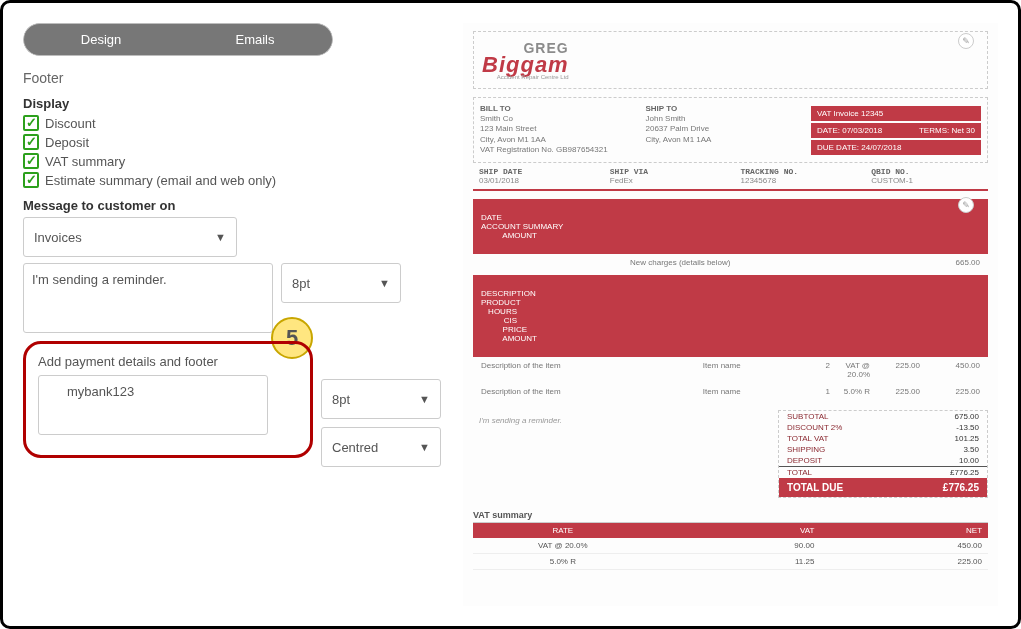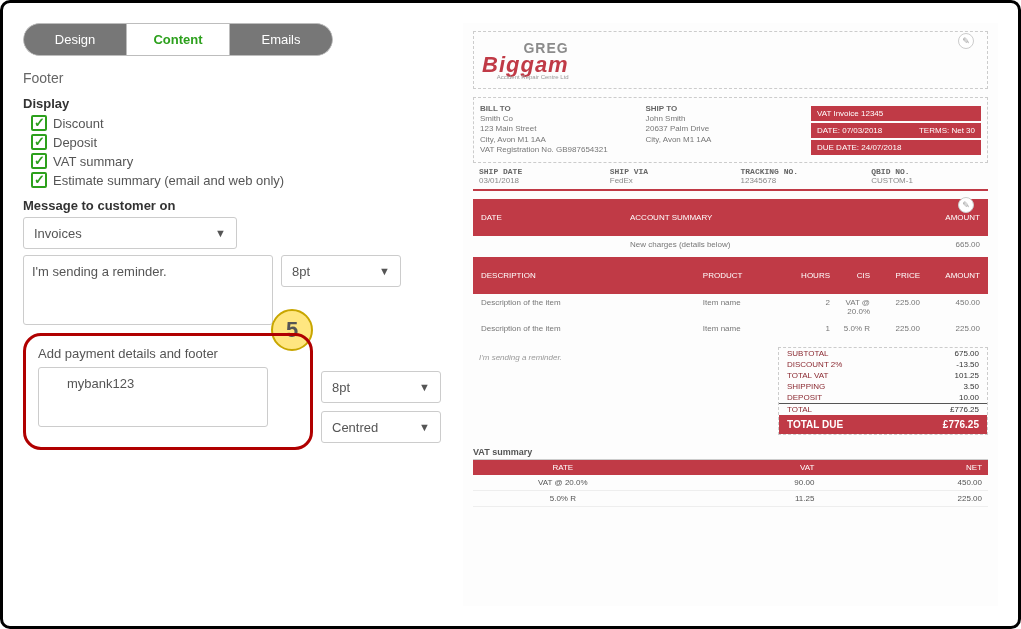--- a/index.html
+++ b/index.html
@@ -13,26 +13,26 @@
   .tab-bar { display: flex; border-radius: 18px; overflow: hidden; width: 310px; margin-bottom: 14px; }
   .tab-bar .tab { flex: 1; text-align: center; padding: 8px 0; font-size: 13px; cursor: pointer; border: 1px solid #bdbdbd; }
   .tab-bar .tab.design { background: #777; color: #fff; border-radius: 18px 0 0 18px; border-right:none; }
   .tab-bar .tab.content { background: #fff; color: #2ca01c; font-weight: bold; }
   .tab-bar .tab.emails { background: #777; color: #fff; border-radius: 0 18px 18px 0; border-left:none;}
 
   .section-label { font-size: 14px; color: #666; margin: 8px 0 6px; }
 
   .bold-label { font-size: 13px; font-weight: bold; color: #333; margin: 10px 0 4px; }
 
-  .check-row { display: flex; align-items: center; gap: 6px; margin: 3px 8px; font-size: 13px; color: #555; }
+  .check-row { display: flex; align-items: center; gap: 6px; margin: 3px 0; font-size: 13px; color: #555; }
   .checkbox { width:16px; height:16px; border:2px solid #2ca01c; border-radius:2px; position:relative; }
   .checkbox::after{content:"✓"; position:absolute; left:1px; top:-2px; color:#2ca01c; font-size:13px; font-weight:bold;}
 
   .row { display:flex; gap:8px; align-items:flex-start; margin-top:6px;}
-  .select { border:1px solid #ccc; border-radius:3px; height:32px; padding:0 10px; font-size:13px; color:#555; display:flex; align-items:center; justify-content:space-between; background:#fff; }
+  .select { border:1px solid #ccc; border-radius:3px; height:40px; padding:0 10px; font-size:13px; color:#555; display:flex; align-items:center; justify-content:space-between; background:#fff; }
   .select .chev { font-size:11px; }
   .select.full { width:214px; }
   .select.small { width:120px; }
   textarea.msg { width:250px; height:70px; border:1px solid #ccc; border-radius:3px; padding:8px; font-size:13px; font-family:inherit; color:#555; resize:none; }
 
   .callout { position:absolute; width:42px; height:42px; border-radius:50%; background:#ffe680; border:2px solid #c8a600; display:flex; align-items:center; justify-content:center; font-size:22px; font-weight:bold; color:#555; }
 
   .highlight-box { border:3px solid #b00000; border-radius:18px; padding:10px 12px 16px; margin-top:8px; width:290px; position:relative; }
 
   
@@ -48,21 +48,21 @@
   .pv-block { display:flex; gap:10px; margin-top:8px; border:1px dashed #ccc; padding:6px;}
   .pv-col { flex:1; font-size:8px; color:#777; line-height:1.3; }
   .pv-col .h { font-weight:bold; color:#666; font-size:8px; }
 
   .pv-band { background:#c03a46; color:#fff; padding:3px 6px; font-size:8px; margin-top:2px; display:flex; justify-content:space-between; }
 
   .pv-row4 { display:flex; padding:4px 6px; font-size:8px; color:#888; border-bottom:2px solid #c03a46; gap:20px;}
   .pv-row4 > div { flex:1; }
   .pv-row4 .h { font-weight:bold; color:#666;font-family:Liberation Mono, monospace; }
 
-  .pv-tablehead { background:#c03a46; color:#fff; display:flex; font-size:8px; padding:14px 6px; }
+  .pv-tablehead { background:#c03a46; color:#fff; display:flex; font-size:8px; padding:14px 6px;flex-direction:column; }
   .pv-tablehead > div, .pv-trow > div { padding:0 2px; }
   .c-desc{flex:3;} .c-prod{flex:1.2;} .c-hours{width:40px;text-align:right;} .c-cis{width:40px;text-align:right;} .c-price{width:50px;text-align:right;} .c-amt{width:60px;text-align:right;}
   .pv-trow { display:flex; font-size:8px; padding:4px 6px; color:#777;}
 
   .pv-summary { margin-top:10px; display:flex; }
   .pv-note { flex:1; font-size:8px; color:#999; font-style:italic; padding:6px; }
   .pv-totals { width:210px; font-size:8px; border:1px dashed #ccc; }
   .tot-line { display:flex; justify-content:space-between; padding:1px 8px; color:#8a2830; }
   .tot-line.border-top { border-top:1px solid #555; }
   .tot-due { background:#c03a46; color:#fff; font-weight:bold; display:flex; justify-content:space-between; padding:4px 8px; font-size:10px;}
@@ -77,21 +77,20 @@
 </style>
 </head>
 <body>
 
 <div class="frame">
 <div class="inner">
 
   <div class="left-pane">
     <div class="tab-bar">
       <div class="tab design">Design</div>
-      <div class="tab content">Content</div>
       <div class="tab emails">Emails</div>
     </div>
 
     <div class="section-label">Footer</div>
 
     <div class="bold-label">Display</div>
     <div class="check-row">
           <span class="checkbox"></span>
           <span>Discount</span>
         </div>

